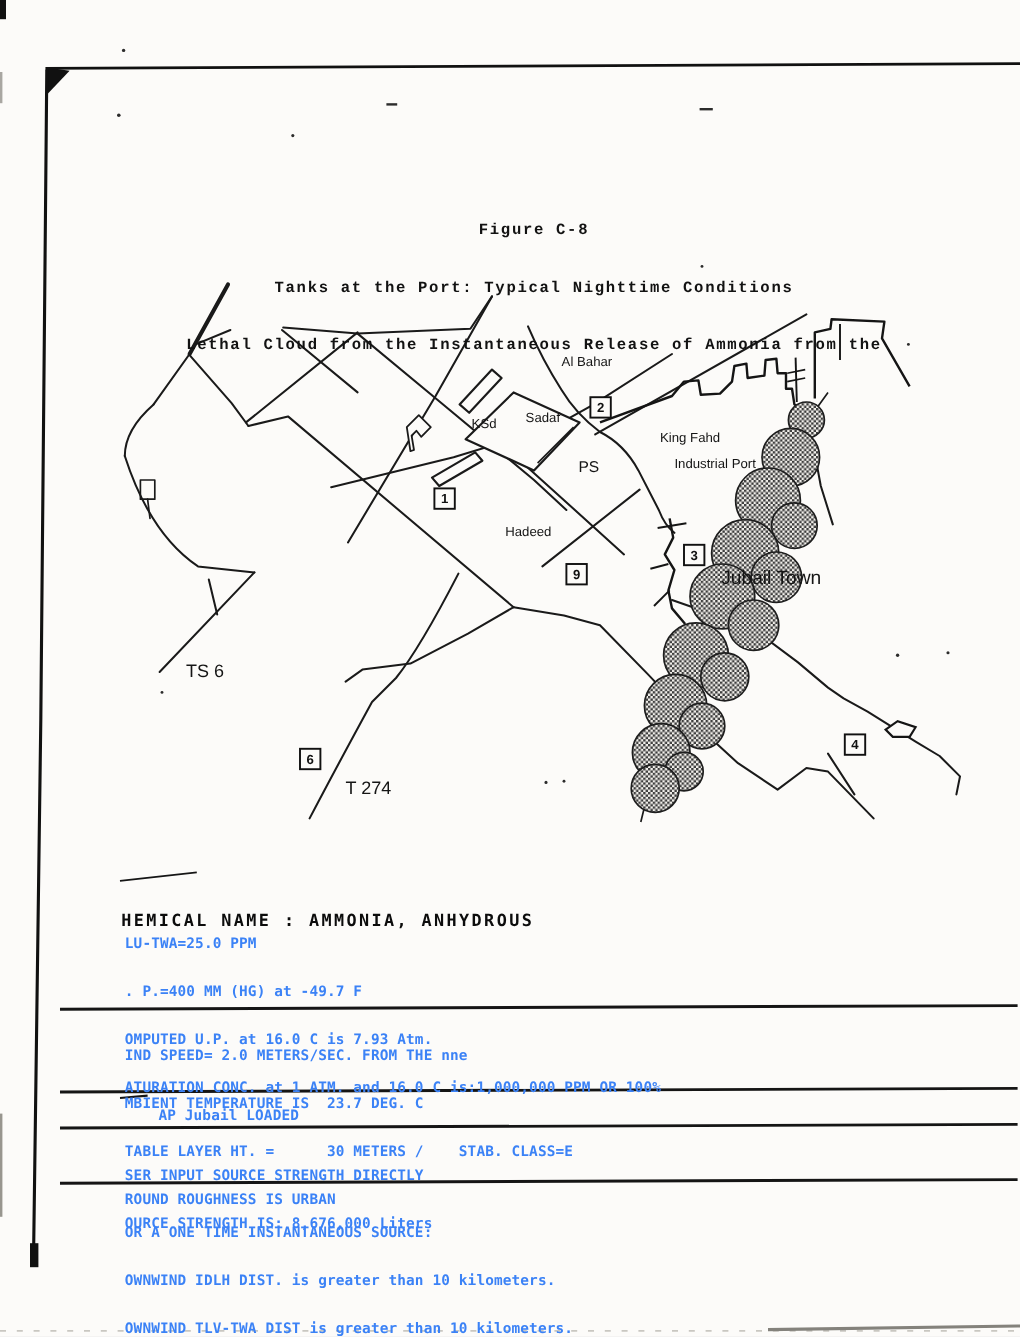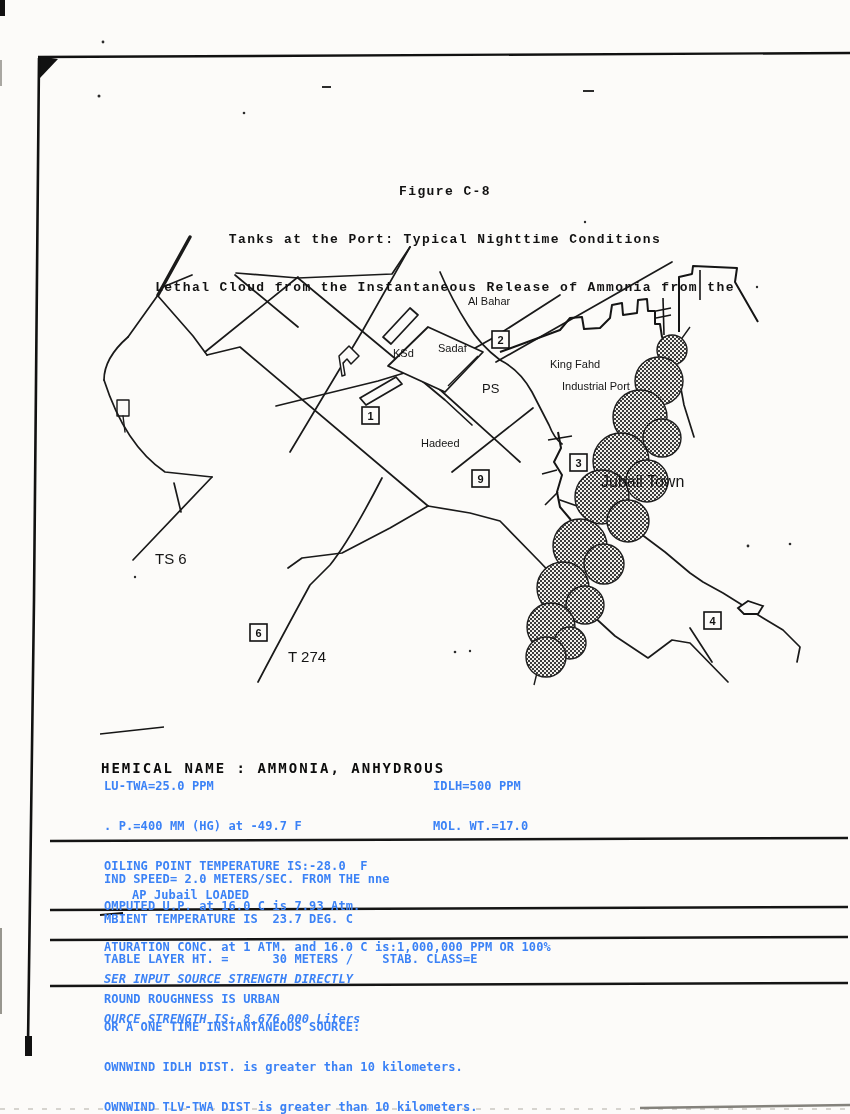--- a/index.html
+++ b/index.html
@@ -193,40 +193,35 @@
     <div>Figure C-8</div>
     <div>Tanks at the Port: Typical Nighttime Conditions</div>
     <div>Lethal Cloud from the Instantaneous Release of Ammonia from the</div>
   </div>
 
   <div class="abs chem-head">HEMICAL NAME : AMMONIA, ANHYDROUS</div>
 
   <div class="abs dm sec-left" style="top:753px;">
     <div>LU-TWA=25.0 PPM</div>
     <div>. P.=400 MM (HG) at -49.7 F</div>
-    <div>OILING POINT TEMPERATURE IS:-28.0  F</div>
     <div>OMPUTED U.P. at 16.0 C is 7.93 Atm.</div>
     <div>ATURATION CONC. at 1 ATM. and 16.0 C is:1,000,000 PPM OR 100%</div>
   </div>
 
-  <div class="abs dm" style="left:433px;top:753px;">
-    <div>IDLH=500 PPM</div>
-    <div>MOL. WT.=17.0</div>
-  </div>
 
   <div class="abs dm sec-left" style="top:846px;">
     <div>IND SPEED= 2.0 METERS/SEC. FROM THE nne</div>
     <div>MBIENT TEMPERATURE IS  23.7 DEG. C</div>
     <div>TABLE LAYER HT. =      30 METERS /    STAB. CLASS=E</div>
     <div>ROUND ROUGHNESS IS URBAN</div>
   </div>
 
-  <div class="abs dm sec-left" style="top:889px;padding-left:28px;">AP Jubail LOADED</div>
-
-  <div class="abs dm sec-left" style="top:946px;font-style:italic;">
+  <div class="abs dm sec-left" style="top:923px;padding-left:28px;">AP Jubail LOADED</div>
+
+  <div class="abs dm sec-left" style="top:946px;">
     <div>SER INPUT SOURCE STRENGTH DIRECTLY</div>
     <div>OURCE STRENGTH IS: 8,676,000 Liters</div>
   </div>
 
   <div class="abs dm sec-left" style="top:994px;">
     <div>OR A ONE TIME INSTANTANEOUS SOURCE:</div>
     <div>OWNWIND IDLH DIST. is greater than 10 kilometers.</div>
     <div>OWNWIND TLV-TWA DIST is greater than 10 kilometers.</div>
   </div>
 

